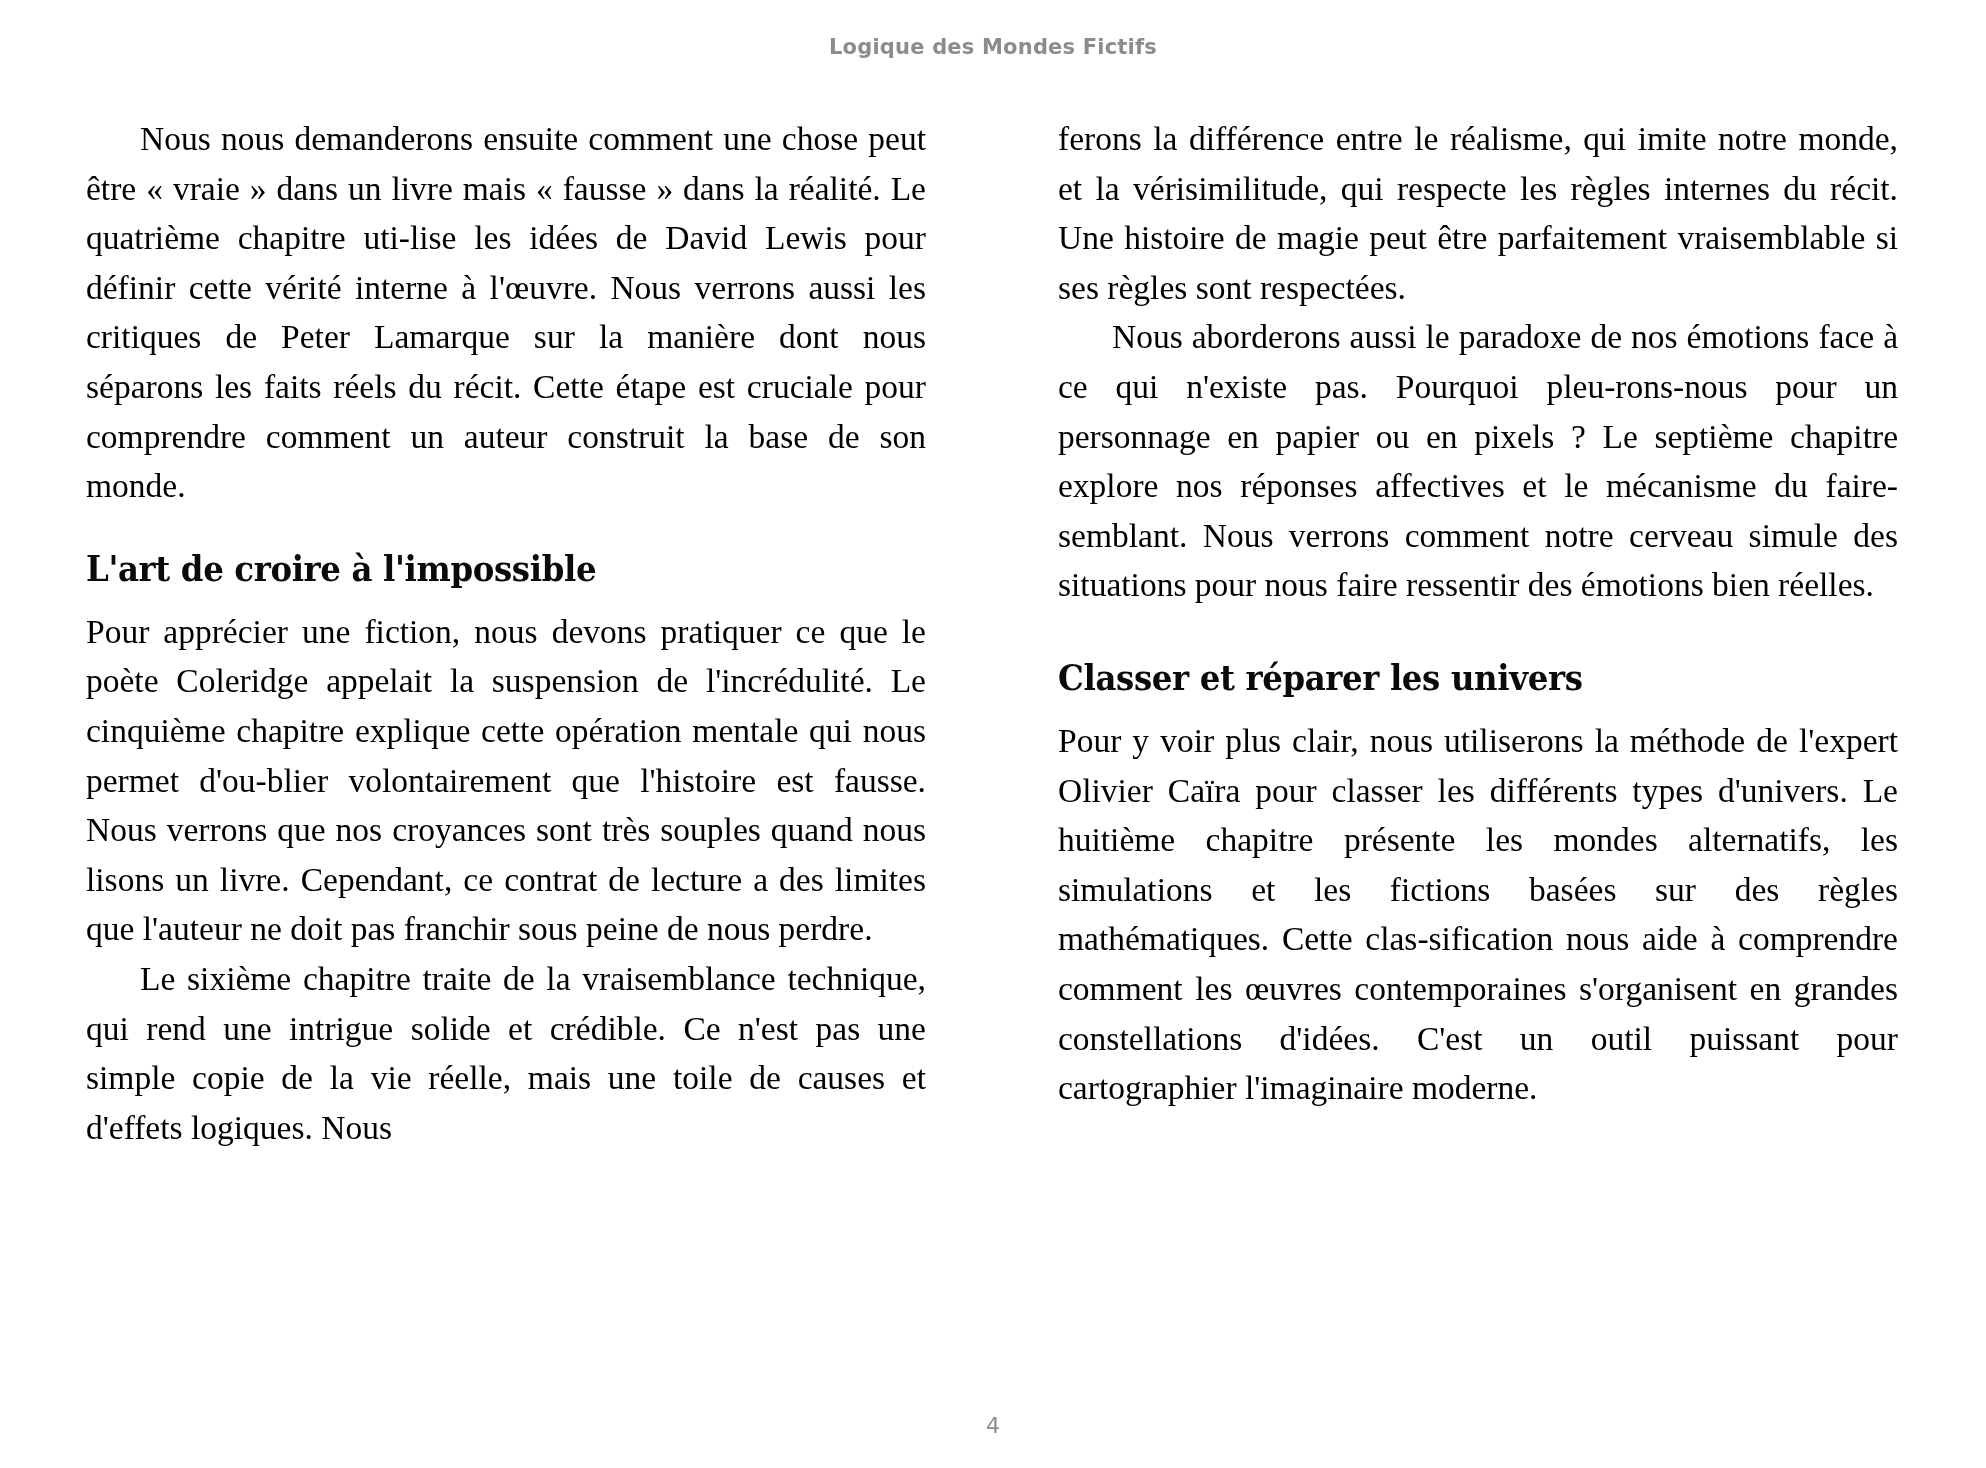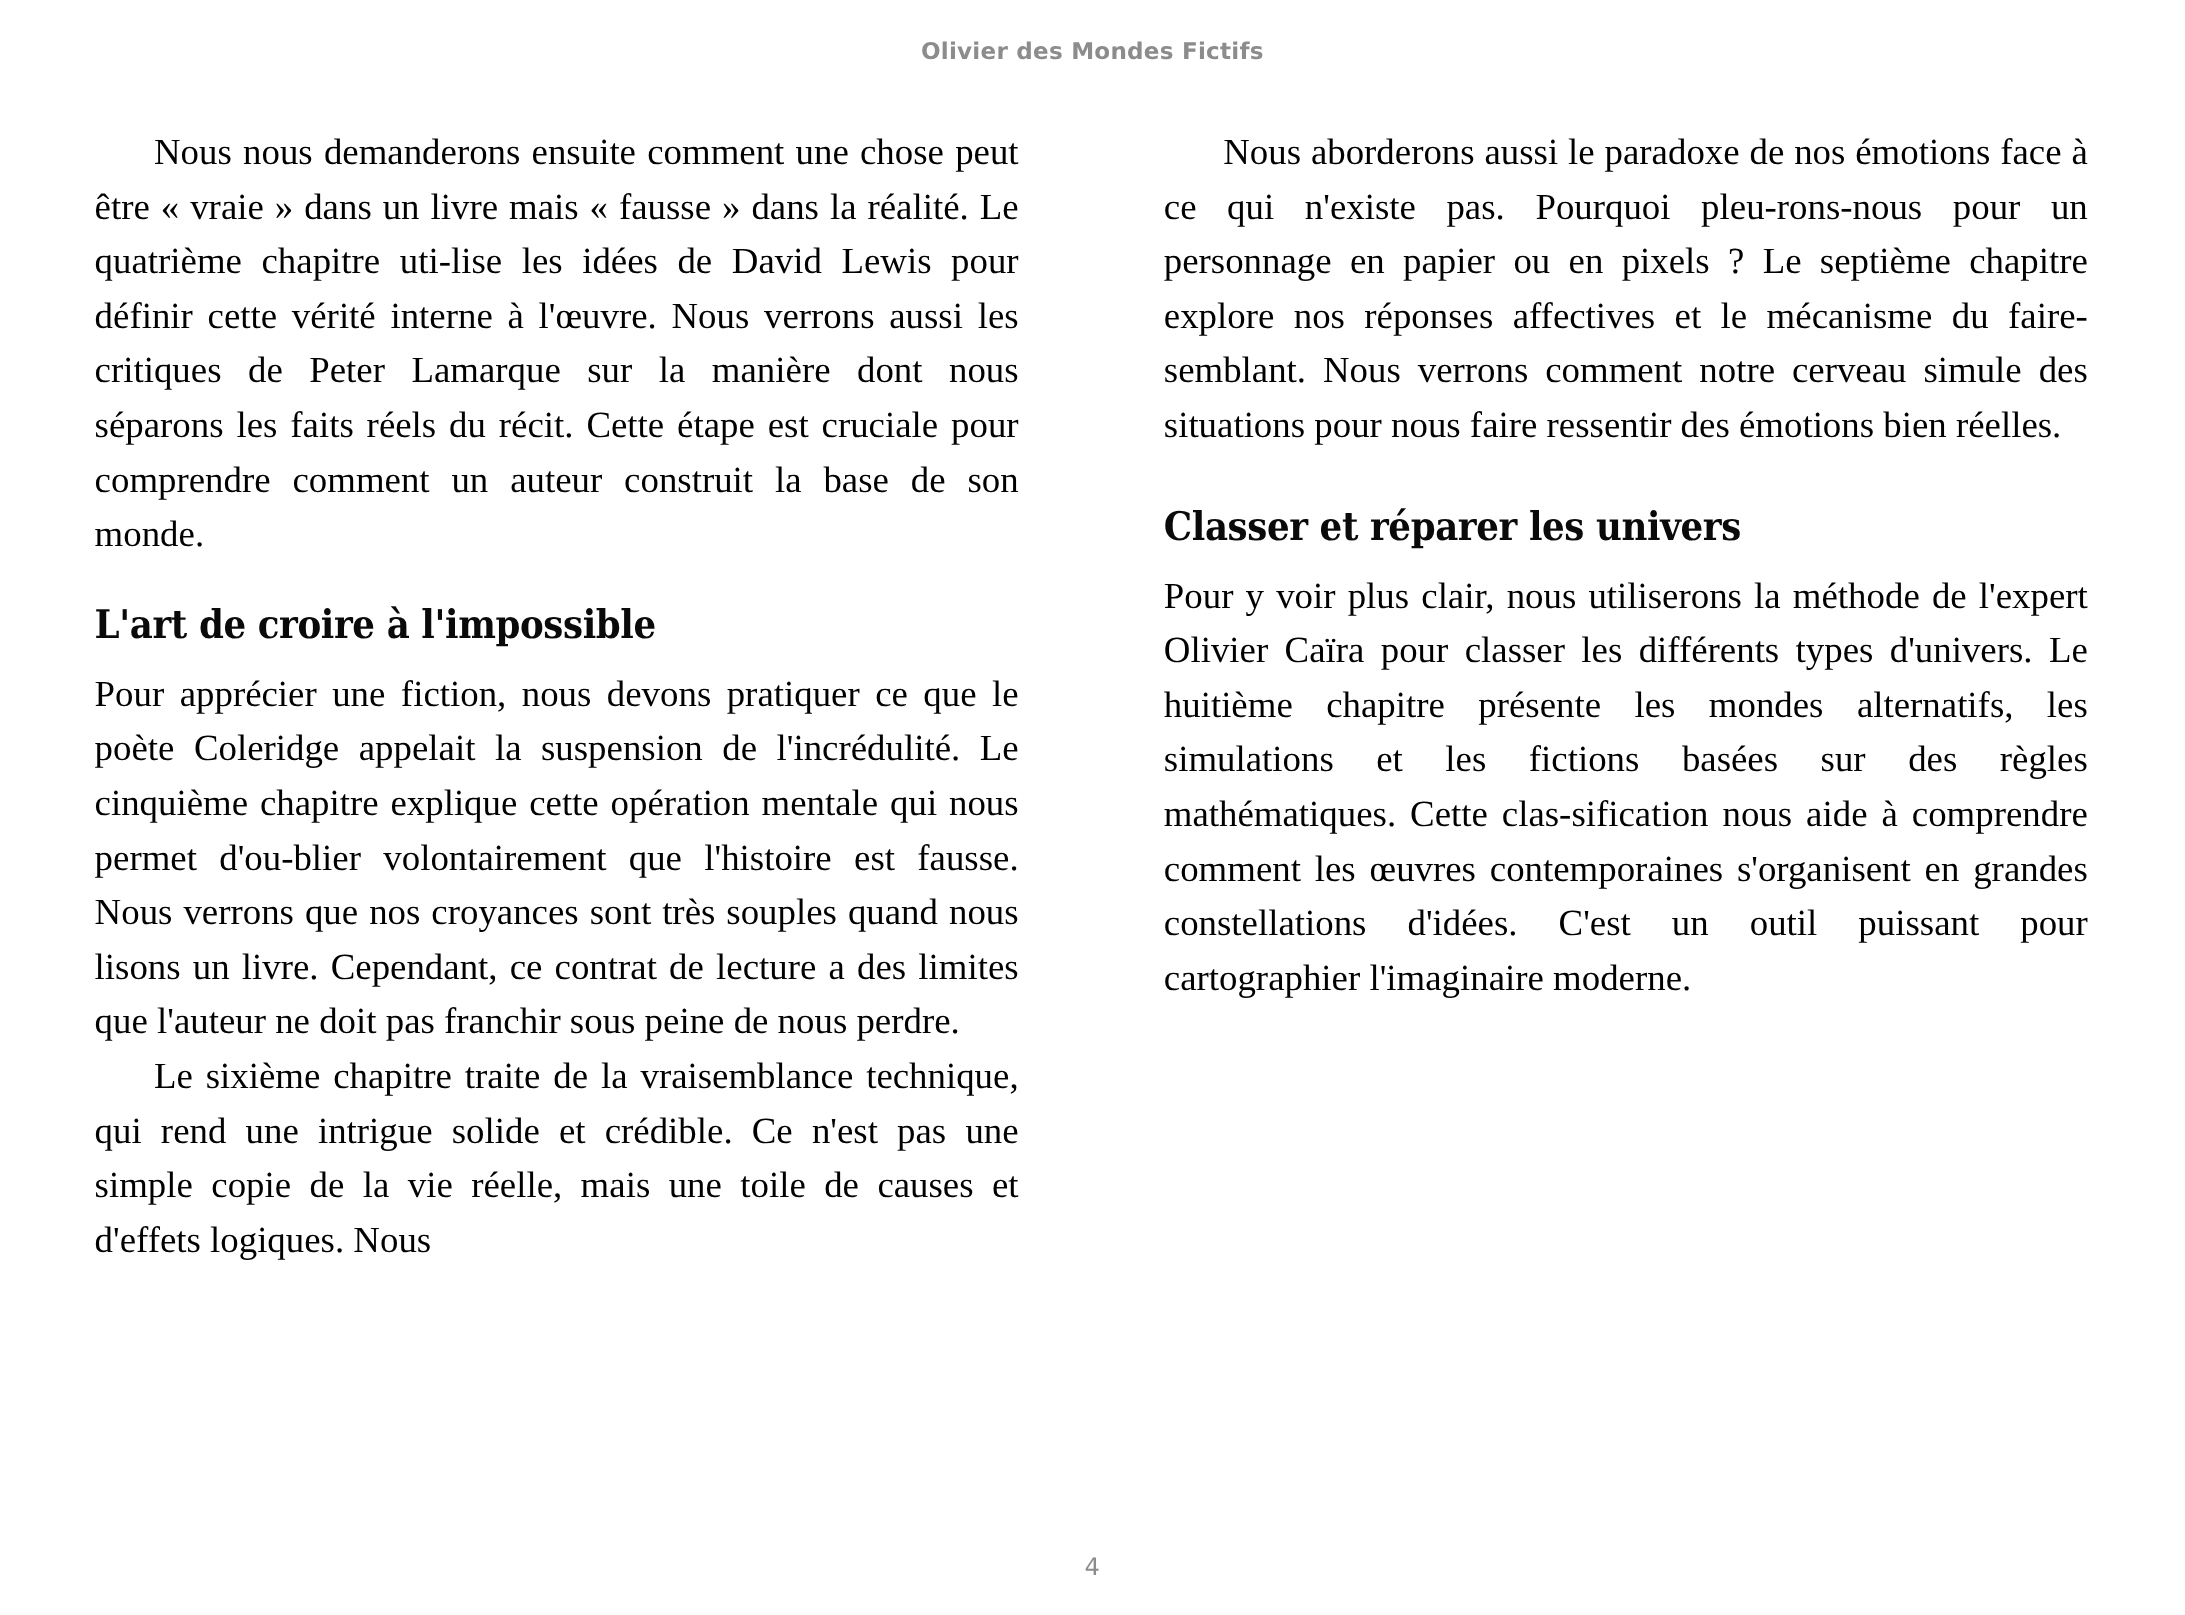--- a/index.html
+++ b/index.html
@@ -97,36 +97,37 @@
     font-size: 22px;
     color: #8c8c8c;
   }
 </style>
 </head>
 <body>
 
 <div class="page">
 
   <div class="running-header">
-    <span>Olivier des Mondes Fictifs</span>
+    <span>Logique des Mondes Fictifs</span>
   </div>
 
   <div class="content">
 
     <div class="column left stack">
       <p class="para indent">Nous nous demanderons ensuite comment une chose peut être « vraie » dans un livre mais « fausse » dans la réalité. Le quatrième chapitre uti-lise les idées de David Lewis pour définir cette vérité interne à l'œuvre. Nous verrons aussi les critiques de Peter Lamarque sur la manière dont nous séparons les faits réels du récit. Cette étape est cruciale pour comprendre comment un auteur construit la base de son monde.</p>
 
       <h2 class="section-heading">L'art de croire à l'impossible</h2>
 
       <p class="para">Pour apprécier une fiction, nous devons pratiquer ce que le poète Coleridge appelait la suspension de l'incrédulité. Le cinquième chapitre explique cette opération mentale qui nous permet d'ou-blier volontairement que l'histoire est fausse. Nous verrons que nos croyances sont très souples quand nous lisons un livre. Cependant, ce contrat de lecture a des limites que l'auteur ne doit pas franchir sous peine de nous perdre.</p>
 
       <p class="para indent">Le sixième chapitre traite de la vraisemblance technique, qui rend une intrigue solide et crédible. Ce n'est pas une simple copie de la vie réelle, mais une toile de causes et d'effets logiques. Nous</p>
     </div>
 
     <div class="column right stack">
+      <p class="para">ferons la différence entre le réalisme, qui imite notre monde, et la vérisimilitude, qui respecte les règles internes du récit. Une histoire de magie peut être parfaitement vraisemblable si ses règles sont respectées.</p>
 
       <p class="para indent">Nous aborderons aussi le paradoxe de nos émotions face à ce qui n'existe pas. Pourquoi pleu-rons-nous pour un personnage en papier ou en pixels ? Le septième chapitre explore nos réponses affectives et le mécanisme du faire-semblant. Nous verrons comment notre cerveau simule des situations pour nous faire ressentir des émotions bien réelles.</p>
 
       <h2 class="section-heading tight-top">Classer et réparer les univers</h2>
 
       <p class="para">Pour y voir plus clair, nous utiliserons la méthode de l'expert Olivier Caïra pour classer les différents types d'univers. Le huitième chapitre présente les mondes alternatifs, les simulations et les fictions basées sur des règles mathématiques. Cette clas-sification nous aide à comprendre comment les œuvres contemporaines s'organisent en grandes constellations d'idées. C'est un outil puissant pour cartographier l'imaginaire moderne.</p>
     </div>
 
   </div>
 

